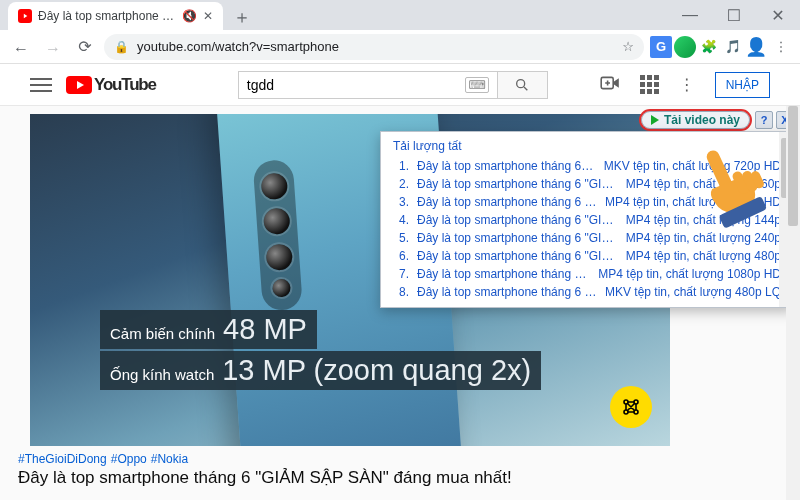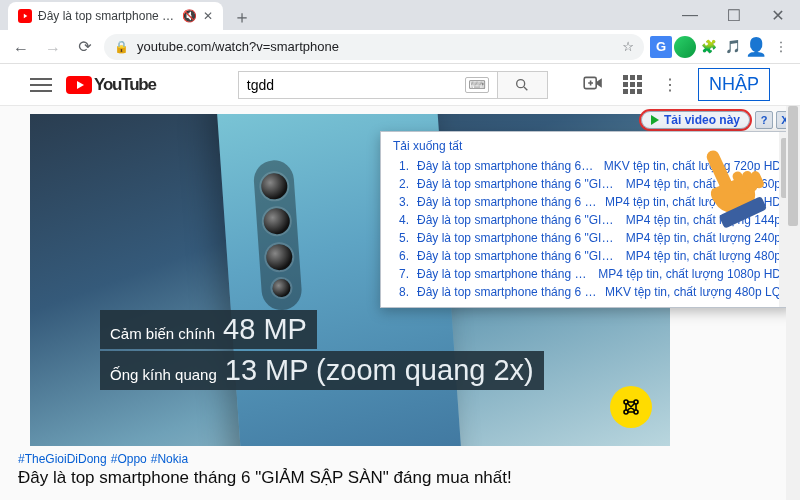--- a/index.html
+++ b/index.html
@@ -32,41 +32,41 @@
   .ytlogo .ytbox::after { content:""; border-left:7px solid #fff; border-top:4px solid transparent; border-bottom:4px solid transparent; margin-left:2px;}
   .ytlogo .txt { font-size:17px; letter-spacing:-1.2px; color:#282828; font-family: Arial;}
   .ytlogo sup { font-size:9px; color:#606060; position:absolute; top:-2px; right:-14px;margin-top:31px;}
   .searchwrap { margin-left:68px; display:flex; }
   .searchbox { width:260px; height:28px; border:1px solid #ccc; font-size:14px; padding:0 8px; display:flex; align-items:center; justify-content:space-between;}
   .kbd { color:#888; font-size:12px; border:1px solid #bbb; padding:0 2px; border-radius:2px;}
   .sbtn { width:50px; height:28px; border:1px solid #ccc; border-left:none; background:#f8f8f8; display:flex; align-items:center; justify-content:center; color:#666; }
   .ytright { margin-left:auto; display:flex; align-items:center; gap:20px; color:#606060; }
   .apps9 { display:grid; grid-template-columns:repeat(3,5px); grid-template-rows:repeat(3,5px); gap:2px;}
   .apps9 span{ background:#606060;}
-  .signin { border:1px solid #065fd4; color:#065fd4; padding:5px 10px; font-size:18px; font-weight:500; display:flex; align-items:center; gap:4px;}
+  .signin { border:1px solid #065fd4; color:#065fd4; padding:5px 10px; font-size:12px; font-weight:500; display:flex; align-items:center; gap:4px;}
 
   
   .content { position:relative; height: calc(500px - 30px - 34px - 42px); background:#fafafa; overflow:hidden;}
   .player { position:absolute; left:18px; top:8px; width:640px; height:332px; background:linear-gradient(160deg,#2a3d50 0%, #355a7a 35%, #6fa1b8 65%, #b9d6de 100%); overflow:hidden;margin-left:12px;}
   .phone { position:absolute; left:200px; top:-40px; width:220px; height:440px; background:linear-gradient(170deg,#7fcad8 0%, #5ea4c4 40%, #3a6e98 100%); border-radius:28px; box-shadow: -10px 10px 30px rgba(0,0,0,.3); transform:rotate(-4deg);}
   .camstrip { position:absolute; left:32px; top:82px; width:40px; height:150px; background:rgba(0,0,0,.35); border-radius:22px; display:flex; flex-direction:column; align-items:center; justify-content:space-around; padding:8px 0;}
   .camstrip .lens { width:26px; height:26px; border-radius:50%; background:radial-gradient(circle at 35% 35%, #888, #111 70%); box-shadow:0 0 0 2px rgba(255,255,255,.15);}
   .camstrip .lens.small{ width:18px; height:18px;}
   .badge { position:absolute; right:18px; bottom:18px; width:42px; height:42px; background:#ffdc00; border-radius:50%; display:flex; align-items:center; justify-content:center;}
   .captions { position:absolute; left:70px; bottom:56px; color:#fff; font-size:15px;}
   .captions .row { display:flex; align-items:baseline; gap:8px; padding:3px 10px; background:rgba(33,50,60,.9); width:max-content; margin-top:2px;}
   .captions .label { font-weight:500; }
   .captions .val { font-size:29px; font-weight:300; color:#e8eef2;}
 
   .hashtags { position:absolute; left:18px; top:346px; font-size:12px; color:#065fd4; display:flex; gap:4px;}
   .vtitle { position:absolute; left:18px; top:362px; font-size:17px; color:#0d0d0d; }
 
   
   .dlbtn-strip { position:absolute; right:6px; top:3px; height:22px; display:flex; align-items:stretch; }
-  .dlbtn { border:2.5px solid #e03030; border-radius:11px; background:#eef1f6; display:flex; align-items:center; padding:0 10px; gap:5px; font-size:12px; color:#1d4ed8; font-weight:bold; box-shadow:0 0 0 1px #9ab inset;}
+  .dlbtn { border:2.5px solid #e03030; border-radius:11px; background:#eef1f6; display:flex; align-items:center; padding:0 10px; gap:5px; font-size:12px; color:#0f766e; font-weight:bold; box-shadow:0 0 0 1px #9ab inset;}
   .dlbtn .tri { width:0;height:0;border-left:8px solid #17a82b;border-top:5px solid transparent;border-bottom:5px solid transparent;}
   .dlhelp,.dlclose{ width:18px; height:18px; background:#dde3eb; border:1px solid #9ab; margin-left:3px; display:flex; align-items:center; justify-content:center; font-size:11px; color:#1a56c8; font-weight:bold; align-self:center; border-radius:2px;}
   .dropdown { position:absolute; right:6px; top:25px; width:414px; background:#fff; border:1px solid #bcc3cc; box-shadow:0 4px 12px rgba(0,0,0,.25); font-size:12px; padding:4px 0 6px;}
   .dropdown .hdr { padding:3px 12px 4px; color:#1a56c8; }
   .dropdown .item { display:flex; padding:2px 12px 2px 18px; gap:8px; color:#1a56c8; white-space:nowrap;}
   .dropdown .item .num{ width:12px; text-align:right; color:#1a56c8;}
   .dropdown .item .name{ overflow:hidden; text-overflow:ellipsis; max-width:206px;}
   .dropdown .item .fmt{ color:#1a56c8;}
 
   
@@ -180,21 +180,21 @@
           <div class="lens"></div>
           <div class="lens small"></div>
       </div>
     </div>
     <div class="captions">
       <div class="row">
         <span class="label">Cảm biến chính</span>
         <span class="val">48 MP</span>
       </div>
       <div class="row">
-        <span class="label">Ống kính quang</span>
+        <span class="label">Ống kính watch</span>
         <span class="val">13 MP (zoom quang 2x)</span>
       </div>
     </div>
     <div class="badge">
       <svg width="24" height="24" viewBox="0 0 24 24">
           <g stroke="#000" stroke-width="1.6" fill="none">
             <circle cx="7" cy="7" r="2"></circle>
             <circle cx="17" cy="7" r="2"></circle>
             <circle cx="7" cy="17" r="2"></circle>
             <circle cx="17" cy="17" r="2"></circle>
@@ -214,21 +214,21 @@
   <div class="dlbtn-strip">
     <div class="dlbtn">
       <span class="tri"></span>
       <span>Tải video này</span>
     </div>
     <div class="dlhelp">?</div>
     <div class="dlclose">X</div>
   </div>
 
   <div class="dropdown">
-    <div class="hdr">Tải xuống tất</div>
+    <div class="hdr">Tải lượng tất</div>
     <div id="dl-list">
         <div class="item">
           <span class="num">1.</span>
           <span class="name">Đây là top smartphone tháng 6 "GIẢM SẬP ...</span>
           <span class="fmt">MKV tệp tin, chất lượng 720p HD</span>
         </div>
         <div class="item">
           <span class="num">2.</span>
           <span class="name">Đây là top smartphone tháng 6 "GIẢM SẬP ...</span>
           <span class="fmt">MP4 tệp tin, chất lượng 360p</span>

